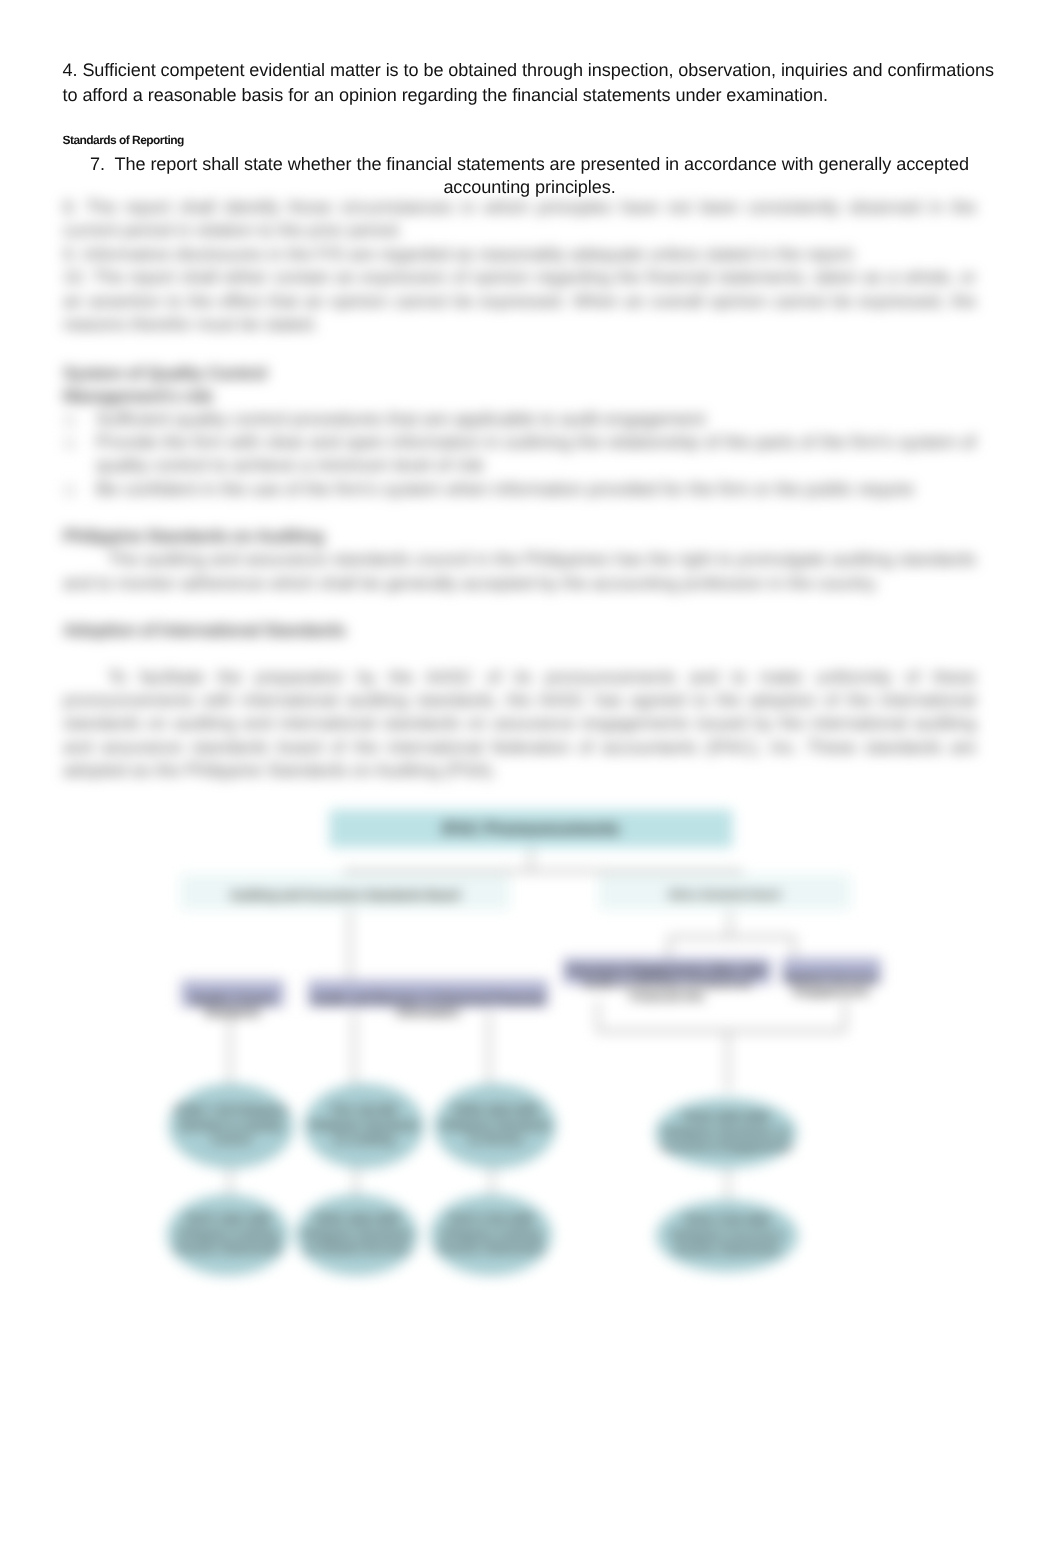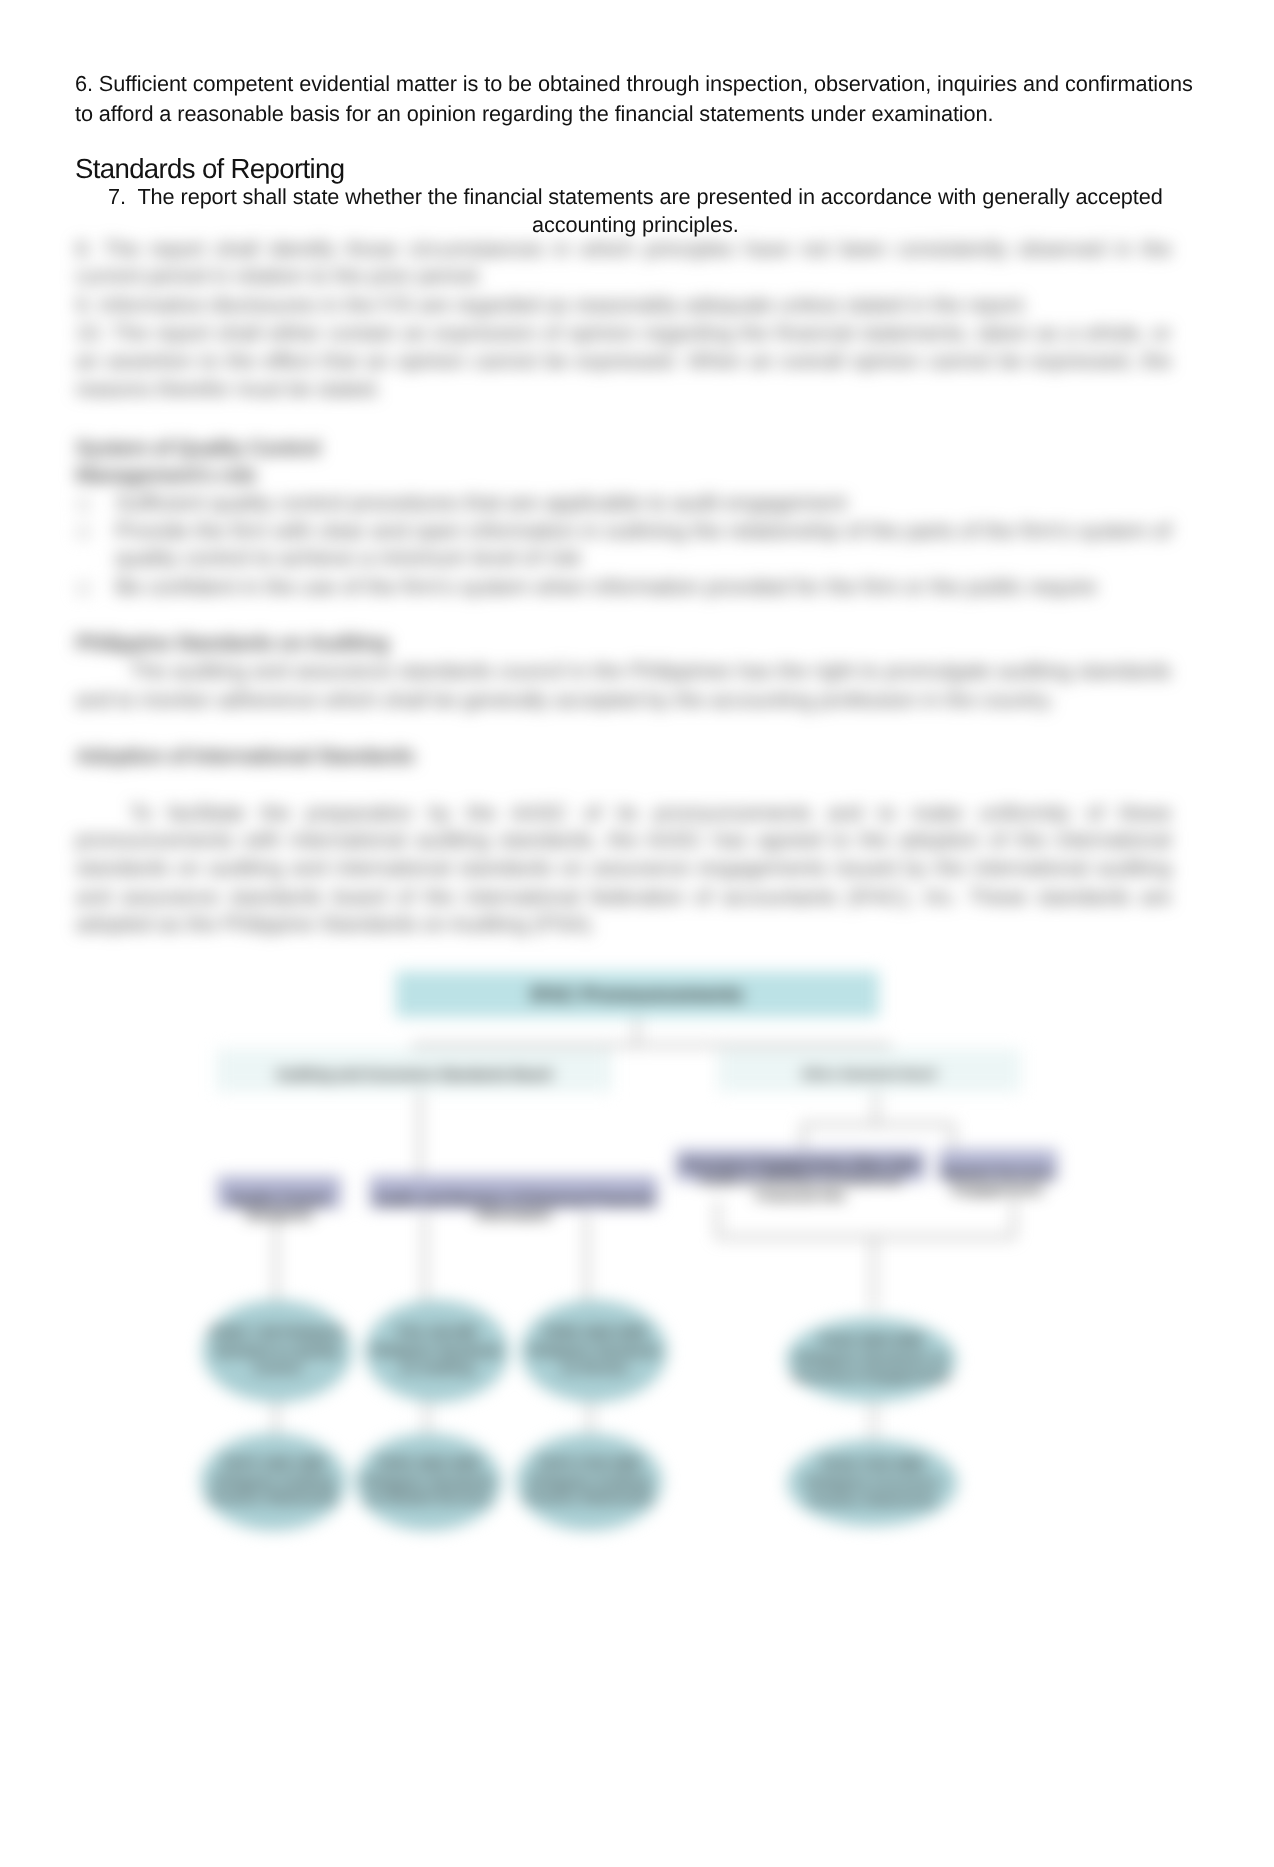--- a/index.html
+++ b/index.html
@@ -1,21 +1,21 @@
 <!DOCTYPE html>
 <html><head>
 <meta charset="utf-8">
 <style>
   html,body{margin:0;padding:0;background:#fff;}
   body{width:1062px;height:1556px;font-family:"Liberation Sans",sans-serif;-webkit-font-smoothing:antialiased;text-rendering:geometricPrecision;}
   .page{position:relative;width:1062px;height:1556px;overflow:hidden;background:#fff;}
 
   .clear{position:absolute;left:62.5px;top:57.5px;width:934px;color:#131313;font-size:18.1px;letter-spacing:-0.08px;}
   .clear p{margin:0;line-height:25.4px;}
-  .clear h3{margin:20px 0 0 0;font-size:23px;font-weight:normal;line-height:25.4px;letter-spacing:-0.55px;}
+  .clear h3{margin:20px 0 0 0;font-size:12px;font-weight:bold;line-height:25.4px;letter-spacing:-0.55px;}
   .p7{line-height:23.2px !important;margin-top:-1.2px !important;white-space:pre-wrap;text-align:center;}
 
   .blurwrap{position:absolute;left:0;top:0;width:1062px;height:1556px;filter:blur(6.6px);}
 
   .btext{position:absolute;color:#5c5c5c;font-size:17.7px;}
   .btext p{margin:0;line-height:23.4px;text-align:justify;}
   .bh{font-weight:bold;letter-spacing:-0.55px;}
   .diagram{position:absolute;left:0;top:0;}
   .dlabels text.lg{font-family:"Liberation Sans",sans-serif;font-size:16.5px;font-weight:bold;fill:#2a2a2a;text-anchor:middle;}
   .nlab{font-family:"Liberation Sans",sans-serif;text-align:center;color:#3d3d3d;font-weight:bold;height:100%;display:flex;align-items:center;justify-content:center;}
@@ -28,21 +28,21 @@
   .blist{position:absolute;margin:0;padding:0;list-style:none;color:#5c5c5c;font-size:18.1px;}
   .blist li{position:relative;margin:0;padding-left:33px;line-height:23.2px;text-align:justify;}
   .blist li::before{content:"";position:absolute;left:2px;top:8px;width:7px;height:7px;border:1px solid #8a8a8a;background:#fff;}
 </style>
 </head>
 <body>
 
 <div class="page">
 
   <div class="clear">
-    <p>6. Sufficient competent evidential matter is to be obtained through inspection, observation, inquiries and confirmations to afford a reasonable basis for an opinion regarding the financial statements under examination.</p>
+    <p>4. Sufficient competent evidential matter is to be obtained through inspection, observation, inquiries and confirmations to afford a reasonable basis for an opinion regarding the financial statements under examination.</p>
     <h3>Standards of Reporting</h3>
     <p class="p7">7.  The report shall state whether the financial statements are presented in accordance with generally accepted accounting principles.</p>
   </div>
 
   <div class="blurwrap">
     <div class="btext" style="left:63px;top:196px;width:913px;">
       <p>8. The report shall identify those circumstances in which principles have not been consistently observed in the current period in relation to the prior period.</p>
       <p>9. Informative disclosures in the F/S are regarded as reasonably adequate unless stated in the report.</p>
       <p>10. The report shall either contain an expression of opinion regarding the financial statements, taken as a whole, or an assertion to the effect that an opinion cannot be expressed. When an overall opinion cannot be expressed, the reasons therefor must be stated.</p>
     </div>

